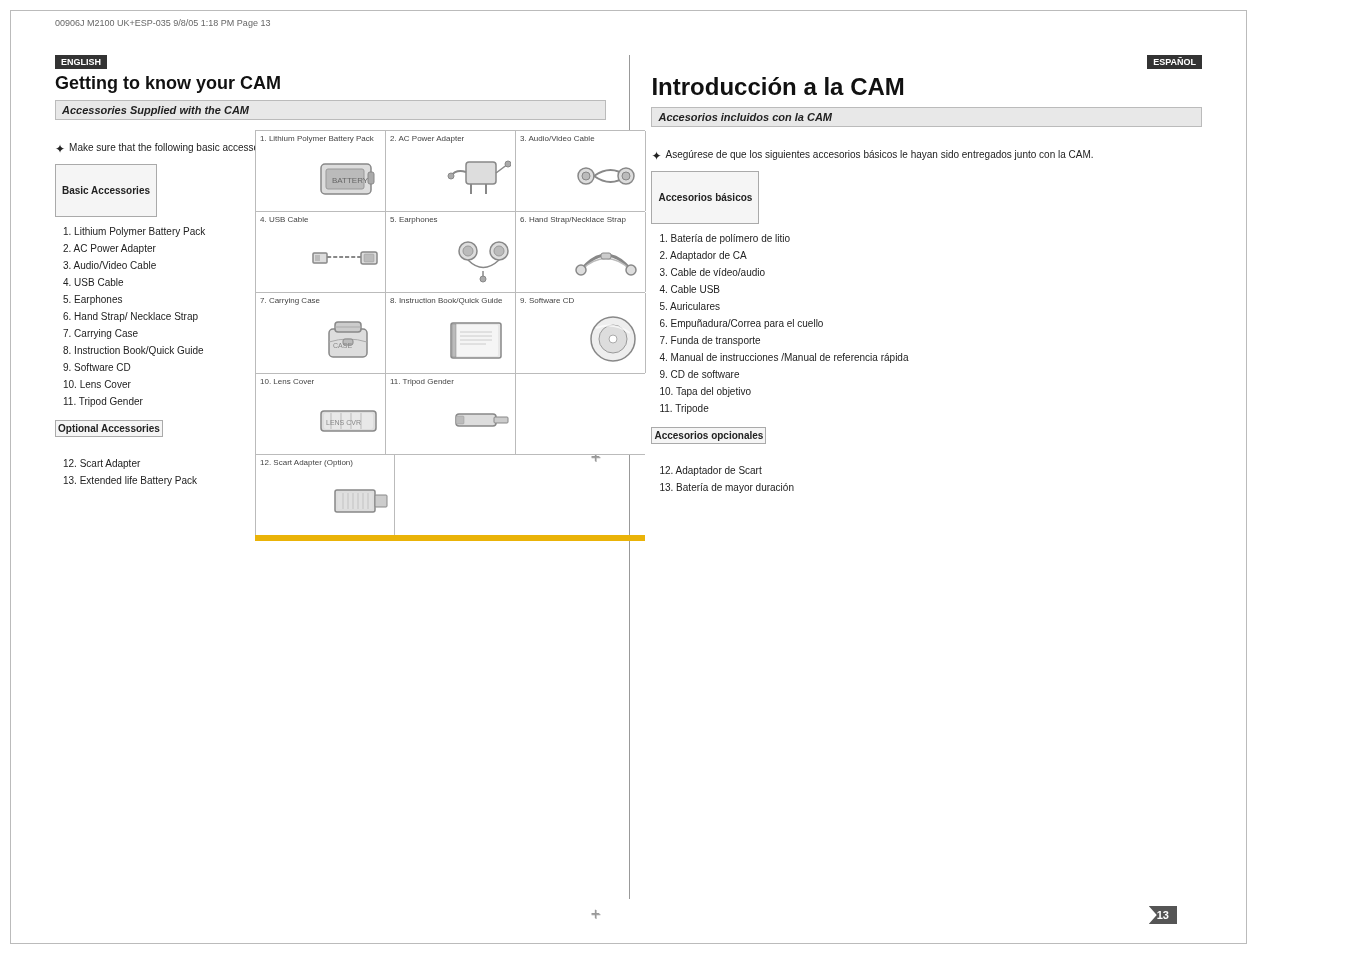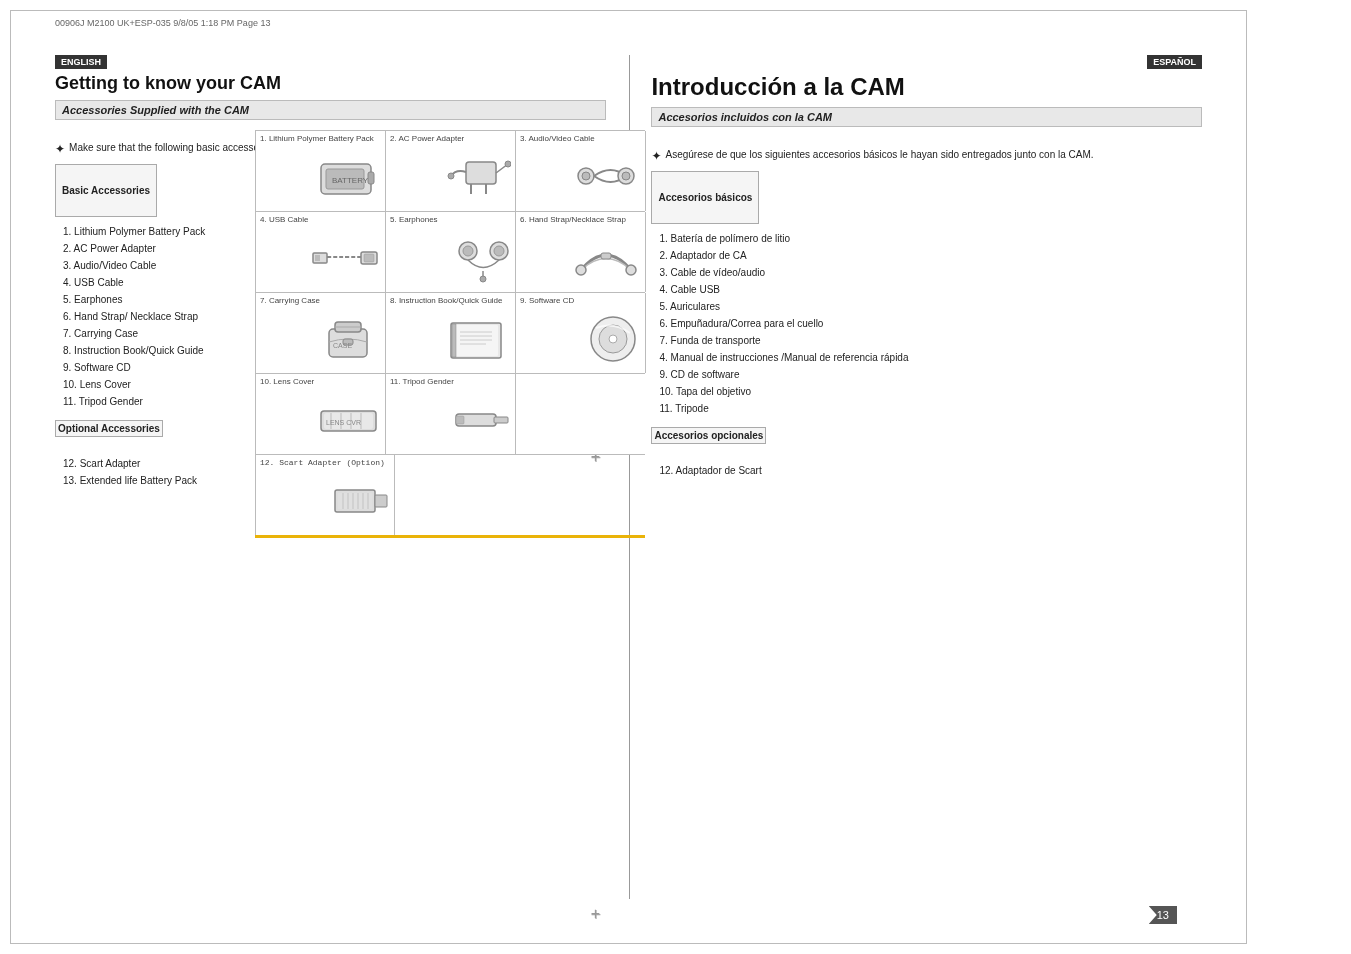--- a/index.html
+++ b/index.html
@@ -139,22 +139,21 @@
       padding: 2px 2px;
       margin-bottom: 18px;
       display: inline-block;
     }
 
     .img-row {
       display: flex;
       border-top: 1px solid #bbb;
     }
     .img-row:last-child {
-      border-bottom: 3px solid #eab308;
-      font-family: Liberation Mono, monospace;
+      border-bottom: 6px solid #eab308;
     }
 
     .img-cell {
       border-right: 1px solid #bbb;
       border-left: 1px solid #bbb;
       width: 140px;
       height: 80px;
       display: flex;
       flex-direction: column;
       align-items: center;
@@ -181,21 +180,21 @@
     }
 
     
     .page-number {
       position: absolute;
       bottom: 30px;
       right: 80px;
       background: #555;
       color: #fff;
       font-size: 11px;
-      font-weight: normal;
+      font-weight: bold;
       padding: 3px 8px;
       clip-path: polygon(0 0, 100% 0, 100% 100%, 0 100%, 8px 50%);
     }
 
     
     .outer-border-top {
       position: absolute;
       top: 10px;
       left: 10px;
       right: 10px;
@@ -495,20 +494,21 @@
         <li>7.  Funda de transporte</li>
         <li>4.  Manual de instrucciones /Manual de referencia rápida</li>
         <li>9.  CD de software</li>
         <li>10. Tapa del objetivo</li>
         <li>11. Tripode</li>
       </ul>
       <div class="optional-section">
         <div class="optional-label">Accesorios opcionales</div>
         <ul class="accessories-list">
           <li>12. Adaptador de Scart</li>
+          <li>13. Batería de mayor duración</li>
         </ul>
       </div>
     </div>
 
   </div>
 
   <div class="page-number">13</div>
 
 </div>
 

